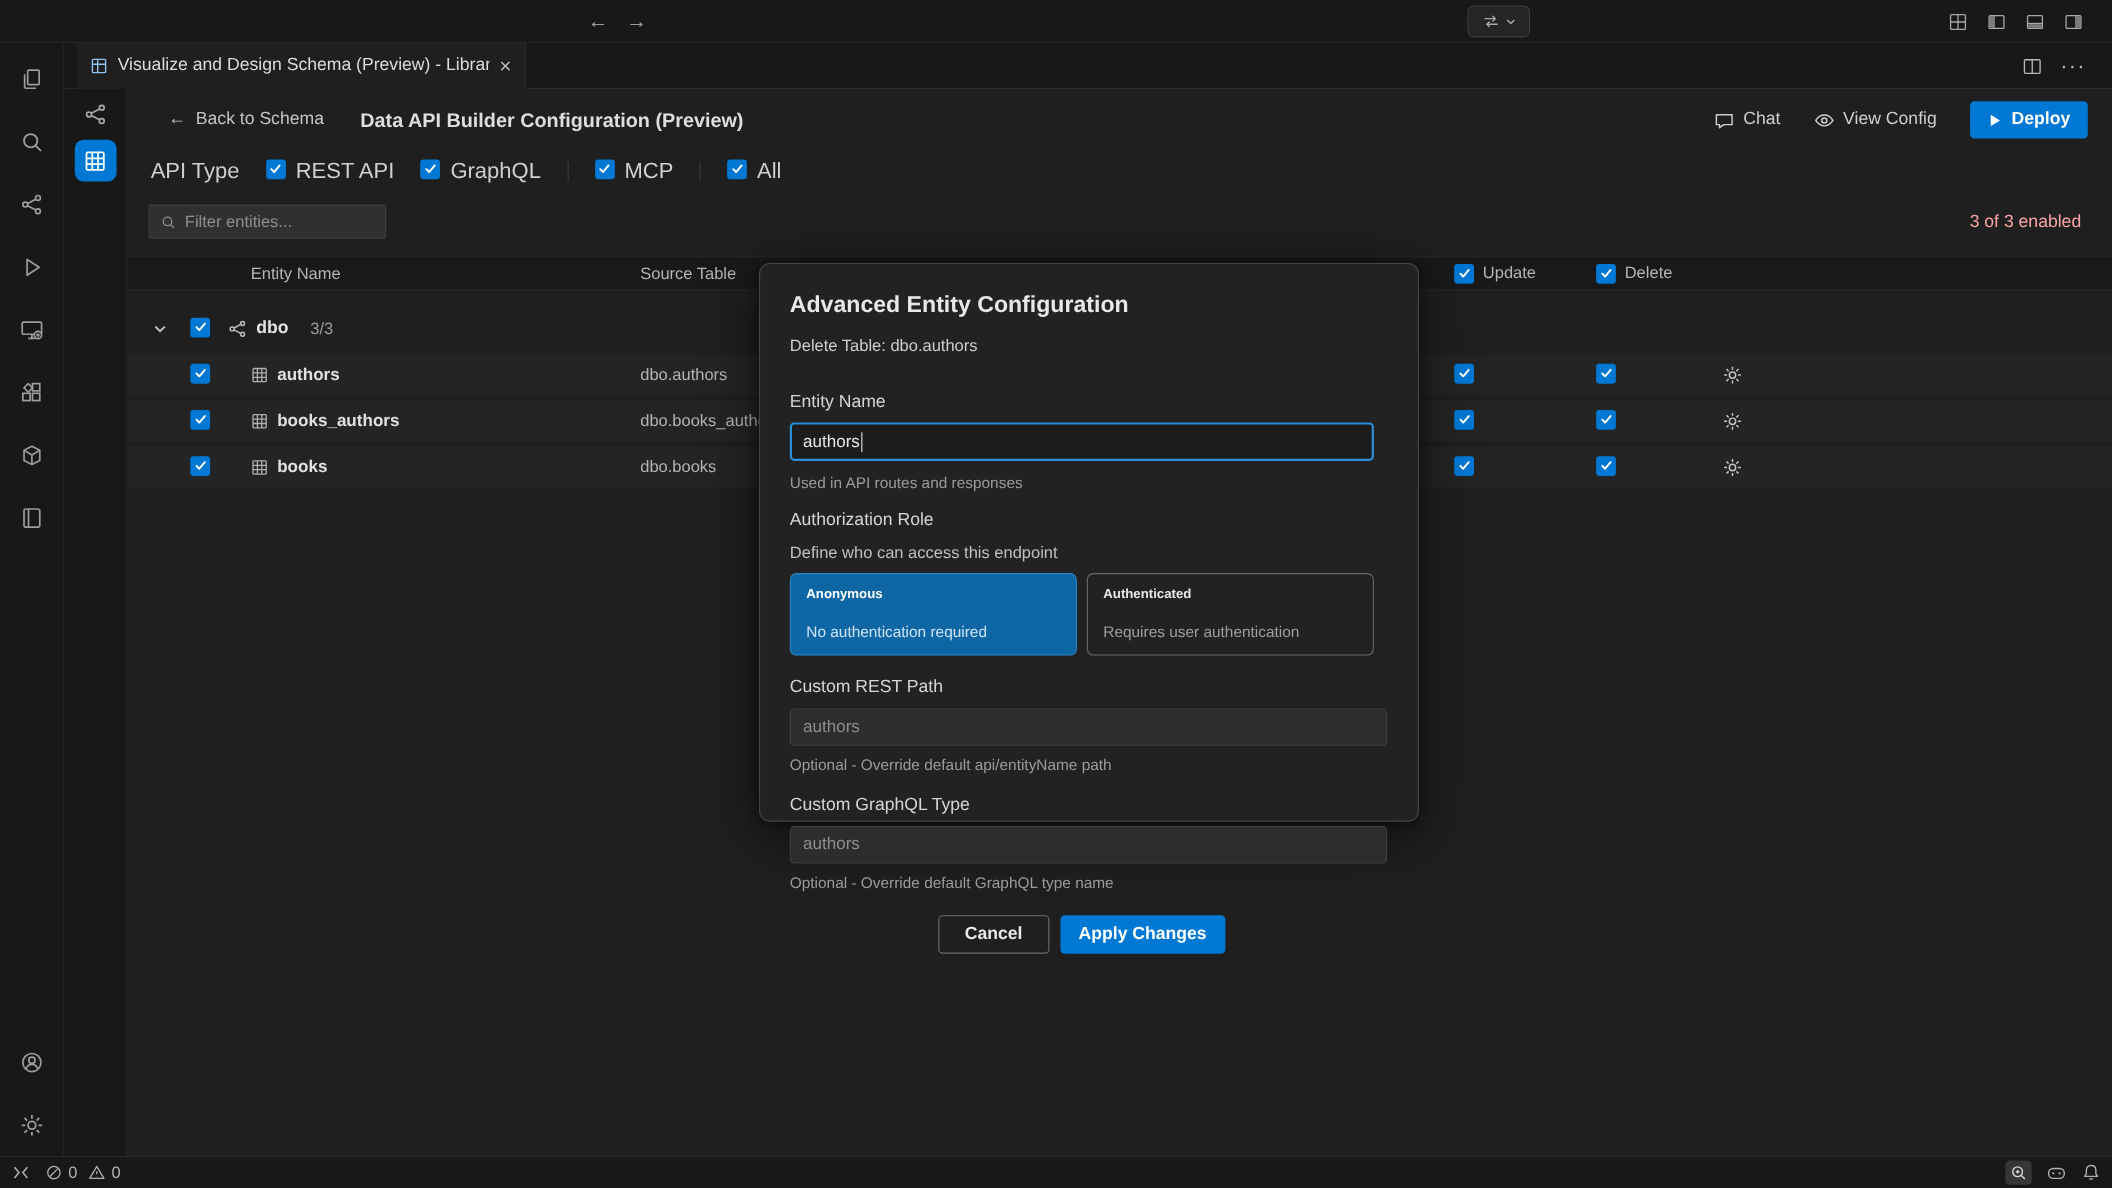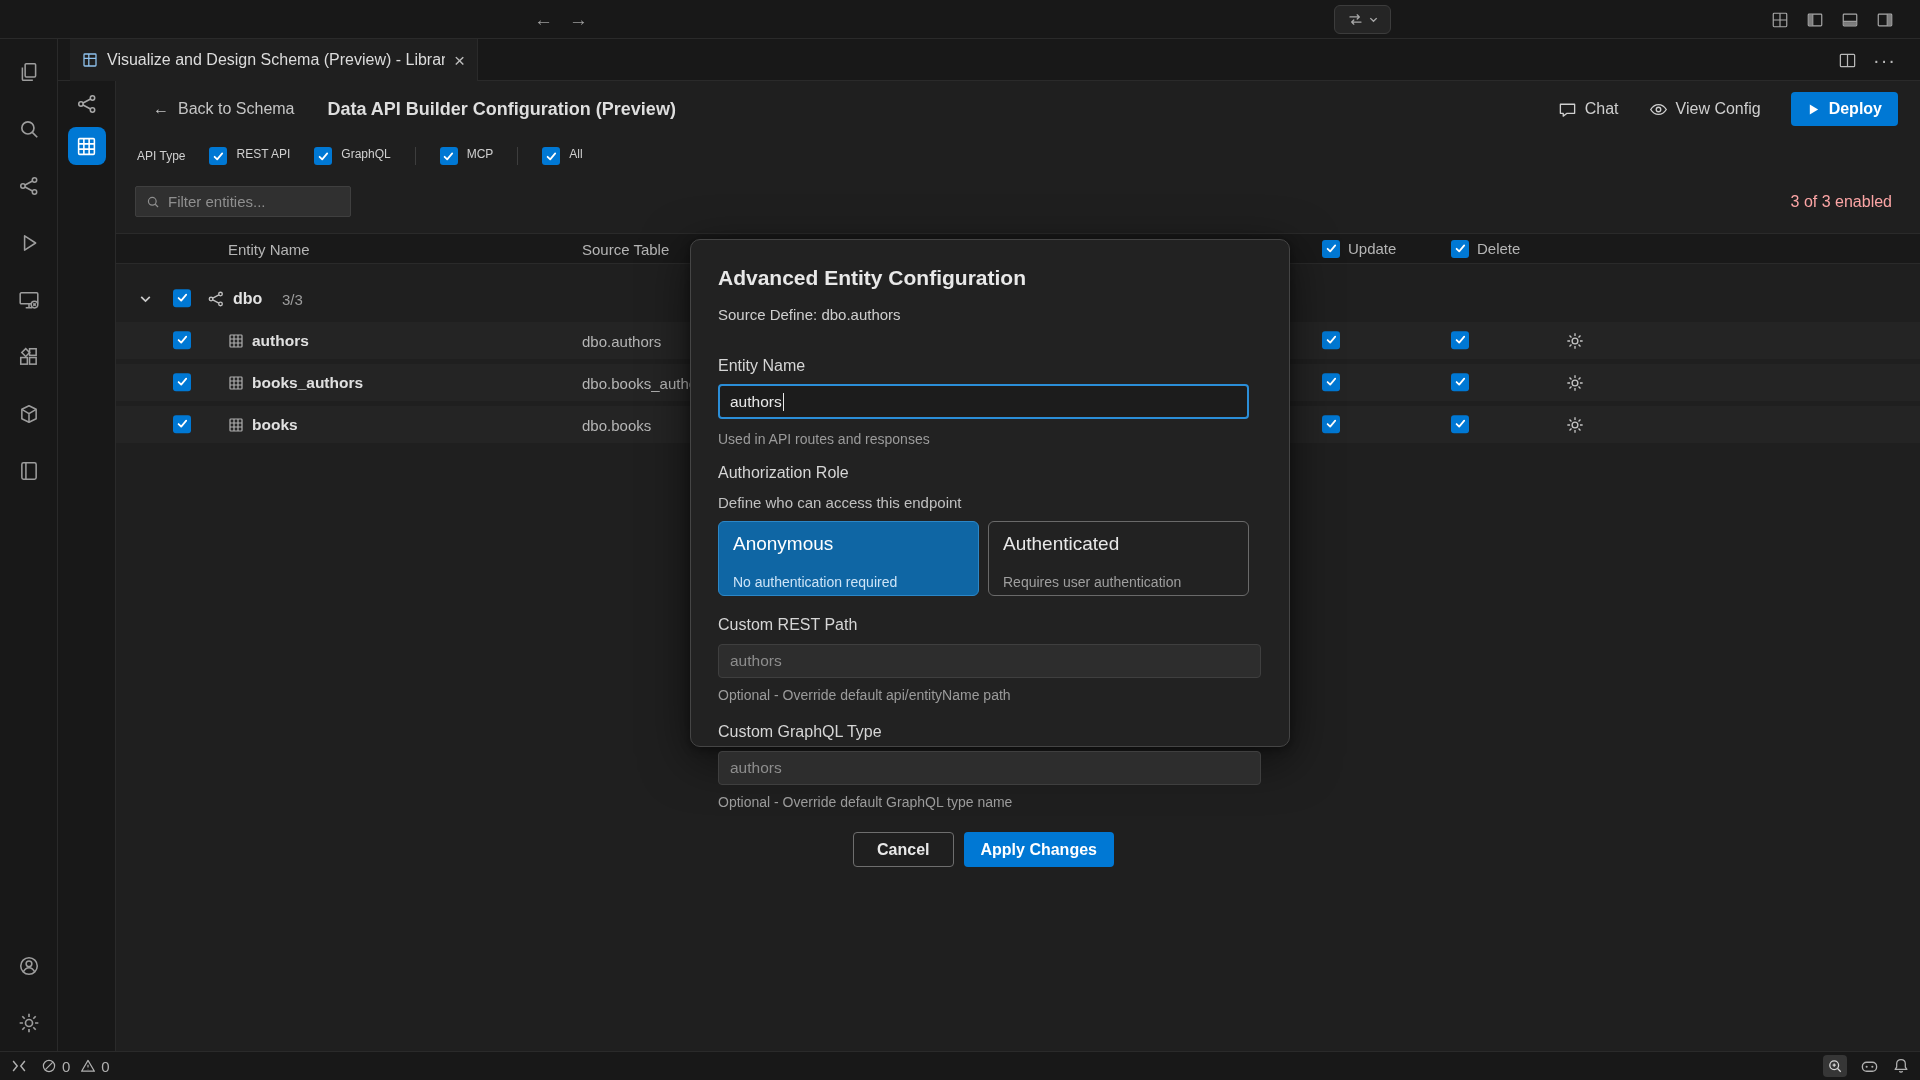--- a/index.html
+++ b/index.html
@@ -49,21 +49,21 @@
   .main{position:absolute;top:81px;left:116px;right:0;bottom:29px;background:#1f1f1f;overflow:hidden}
   .main-header{display:flex;align-items:center;height:44px;margin-top:6px;padding:0 18px 0 37px}
   .back-btn{display:flex;align-items:center;gap:9px;color:#c5c5c5;font-size:16px}
   .main-title{margin-left:33px;font-size:18px;font-weight:bold;color:#dedede}
   .hdr-spacer{flex:1}
   .txt-btn{display:flex;align-items:center;gap:8px;color:#cfcfcf;font-size:16px;margin-right:30px}
   .deploy-btn{background:#0078d4;color:#fff;height:34px;padding:0 16px;border-radius:4px;
     display:flex;align-items:center;gap:9px;font-size:16px;font-weight:600;margin-right:4px}
 
   .filter-row{display:flex;align-items:center;height:30px;margin:10px 0 12px 21px;gap:24px;
-    font-size:12px;color:#d0d0d0}
+    font-size:20px;color:#d0d0d0}
   .fr-group{display:flex;align-items:flex-start;gap:9px}
   .fr-sep{width:1px;height:18px;background:#3d3d3d}
 
   .filter2-row{display:flex;align-items:center;justify-content:space-between;margin:15px 28px 0 19px}
   .entity-filter{width:216px;height:31px;background:#303030;border:1px solid #3f3f3f;border-radius:2px;
     display:flex;align-items:center;gap:8px;padding:0 10px;color:#8f8f8f}
   .entity-filter input{background:transparent;border:none;outline:none;color:#bdbdbd;font-size:15px;width:160px}
   .entity-filter input::placeholder{color:#8f8f8f}
   .enabled-count{color:#fca5a5;font-size:16px}
 
@@ -96,21 +96,21 @@
   .m-input-focused{margin-top:9px;height:35px;background:#1c1c1c;border:2px solid #2b8ed8;border-radius:4px;
     display:flex;align-items:center;padding:0 10px;font-size:15.5px;color:#e8e8e8}
   .caret{display:inline-block;width:1.5px;height:18px;background:#e8e8e8;margin-left:1px}
   .help-entity{margin-top:12px}
   .lbl-auth{margin-top:17px}
   .help-auth{margin-top:12px;color:#c0c0c0;font-size:15px}
   .cards{margin-top:10px;display:flex;gap:9px}
   .card{width:267px;height:75px;border-radius:6px;padding:11px 14px}
   .card-sel{background:#0f66a4;border:1px solid #2c87c7}
   .card-unsel{background:transparent;border:1px solid #6a6a6a}
-  .card-title{font-size:19px;font-weight:normal;color:#fff}
+  .card-title{font-size:12px;font-weight:bold;color:#fff}
   .card-unsel .card-title{color:#e8e8e8}
   .card-desc{margin-top:19px;font-size:14px;color:#cde4f7}
   .card-unsel .card-desc{color:#9f9f9f}
   .lbl-rest{margin-top:20px}
   .m-input{margin-top:10px;width:543px;height:34px;background:#2d2d2d;border:1px solid #3f3f3f;
     border-radius:4px;padding:0 11px;font-size:15.5px;color:#d8d8d8;outline:none}
   .m-input::placeholder{color:#8d8d8d}
   .m-help2{margin-top:9px}
   .lbl-gql{margin-top:20px}
   .m-buttons{margin-top:22px;display:flex;justify-content:center;gap:10px}
@@ -514,21 +514,21 @@
               <circle cx="10" cy="10" r="3.2"></circle>
               <path d="M10 1.5v3M10 15.5v3M1.5 10h3M15.5 10h3M3.9 3.9l2.2 2.2M13.9 13.9l2.2 2.2M16.1 3.9l-2.2 2.2M6.1 13.9l-2.2 2.2"></path>
             </svg>
         </span>
       </div>
     </div>
   </div>
 
   <div class="modal">
     <div class="m-title">Advanced Entity Configuration</div>
-    <div class="m-sub">Source Define: dbo.authors</div>
+    <div class="m-sub">Delete Table: dbo.authors</div>
 
     <div class="m-label lbl-entity">Entity Name</div>
     <div class="m-input-focused">
       <span>authors</span>
         <span class="caret"></span>
     </div>
     <div class="m-help help-entity">Used in API routes and responses</div>
 
     <div class="m-label lbl-auth">Authorization Role</div>
     <div class="help-auth">Define who can access this endpoint</div>

